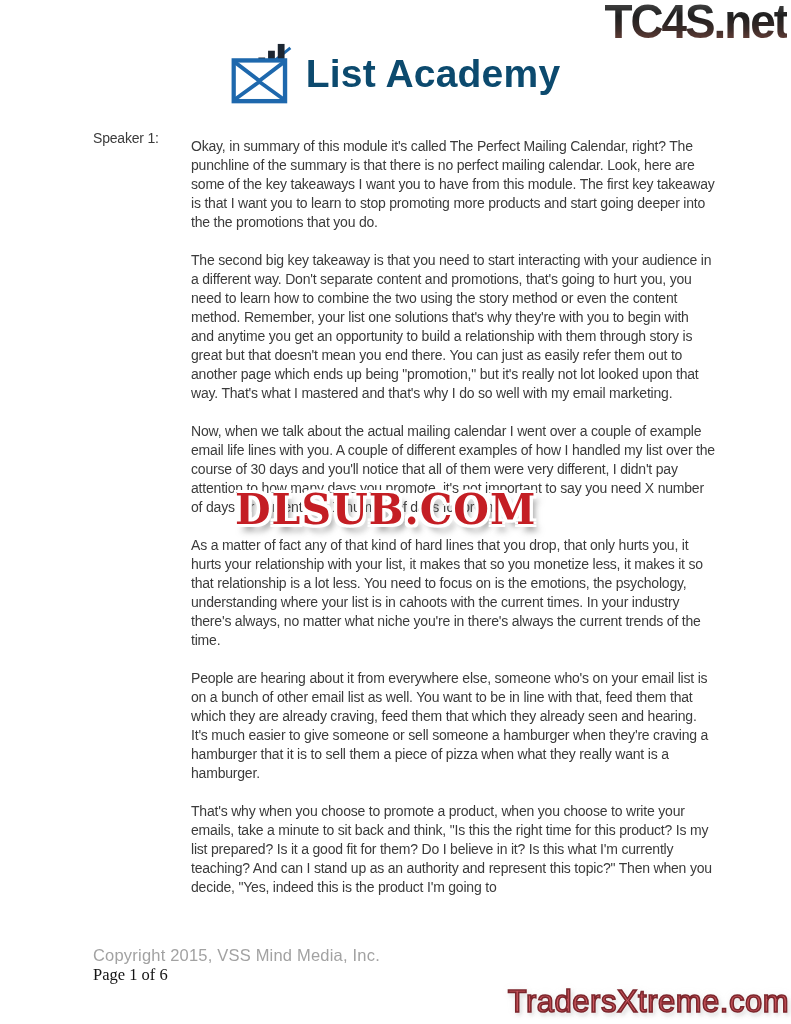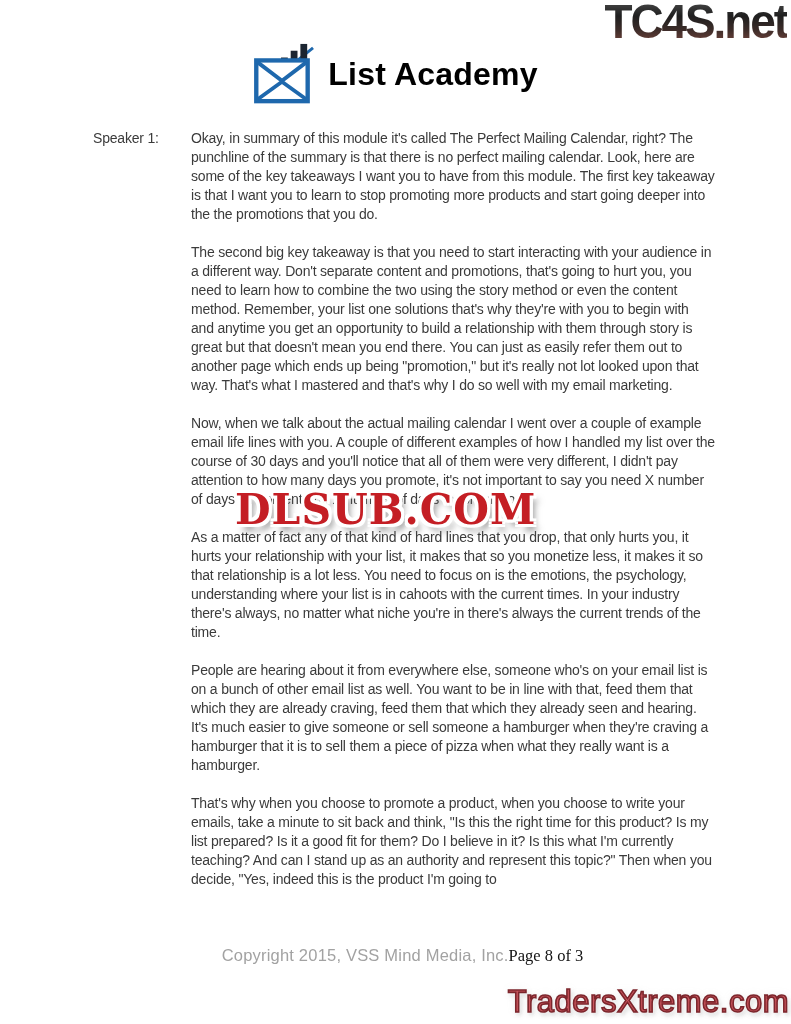--- a/index.html
+++ b/index.html
@@ -36,23 +36,23 @@
     position: absolute;
     top: 43px;
     left: 50%;
     transform: translateX(-50%);
     display: flex;
     align-items: center;
     gap: 11px;
   }
   .logo-text {
     font-weight: bold;
-    font-size: 32px;
+    font-size: 39px;
     letter-spacing: 0.2px;
-    color: #000000;
+    color: #0c4a6e;
     white-space: nowrap;
   }
 
   
   .transcript {
     position: absolute;
     left: 93px;
     top: 129px;
     width: 622px;
     display: flex;
@@ -61,21 +61,21 @@
   .speaker {
     width: 92px;
     flex: 0 0 92px;
     font-size: 14px;
     letter-spacing: -0.2px;
     line-height: 19px;
     color: #3b3b3b;
   }
   .paragraphs { width: 530px; }
   .paragraphs p {
-    margin: 0 0 19px 0;
+    margin: 8px 0 19px 0;
     font-size: 14px;
     letter-spacing: -0.2px;
     line-height: 19px;
     color: #3b3b3b;
   }
 
   
   .wm-dlsub {
     position: absolute;
     left: 235px;
@@ -94,22 +94,23 @@
       5px 7px 6px rgba(110,110,110,0.65);
   }
 
   
   .footer {
     position: absolute;
     left: 93px;
     top: 946px;
     width: 619px;
     display: flex;
-    justify-content: center;
+    justify-content: flex-start;
     align-items: baseline;
+    flex-direction: column;
   }
   .copyright {
     color: #a2a2a2;
     font-size: 16.5px;
     letter-spacing: 0.2px;
   }
   .pagenum {
     font-family: "Liberation Serif", serif;
     font-size: 16.5px;
     color: #141414;
@@ -165,18 +166,18 @@
       <p>As a matter of fact any of that kind of hard lines that you drop, that only hurts you, it hurts your relationship with your list, it makes that so you monetize less, it makes it so that relationship is a lot less. You need to focus on is the emotions, the psychology, understanding where your list is in cahoots with the current times. In your industry there's always, no matter what niche you're in there's always the current trends of the time.</p>
       <p>People are hearing about it from everywhere else, someone who's on your email list is on a bunch of other email list as well. You want to be in line with that, feed them that which they are already craving, feed them that which they already seen and hearing. It's much easier to give someone or sell someone a hamburger when they're craving a hamburger that it is to sell them a piece of pizza when what they really want is a hamburger.</p>
       <p>That's why when you choose to promote a product, when you choose to write your emails, take a minute to sit back and think, "Is this the right time for this product? Is my list prepared? Is it a good fit for them? Do I believe in it? Is this what I'm currently teaching? And can I stand up as an authority and represent this topic?" Then when you decide, "Yes, indeed this is the product I'm going to</p>
     </div>
   </div>
 
   <div class="wm-dlsub">DLSUB.COM</div>
 
   <div class="footer">
     <span class="copyright">Copyright 2015, VSS Mind Media, Inc.</span>
-    <span class="pagenum">Page 8 of 3</span>
+    <span class="pagenum">Page 1 of 6</span>
   </div>
 
   <div class="wm-traders">TradersXtreme.com</div>
 
 </div>
 
 </body></html>

